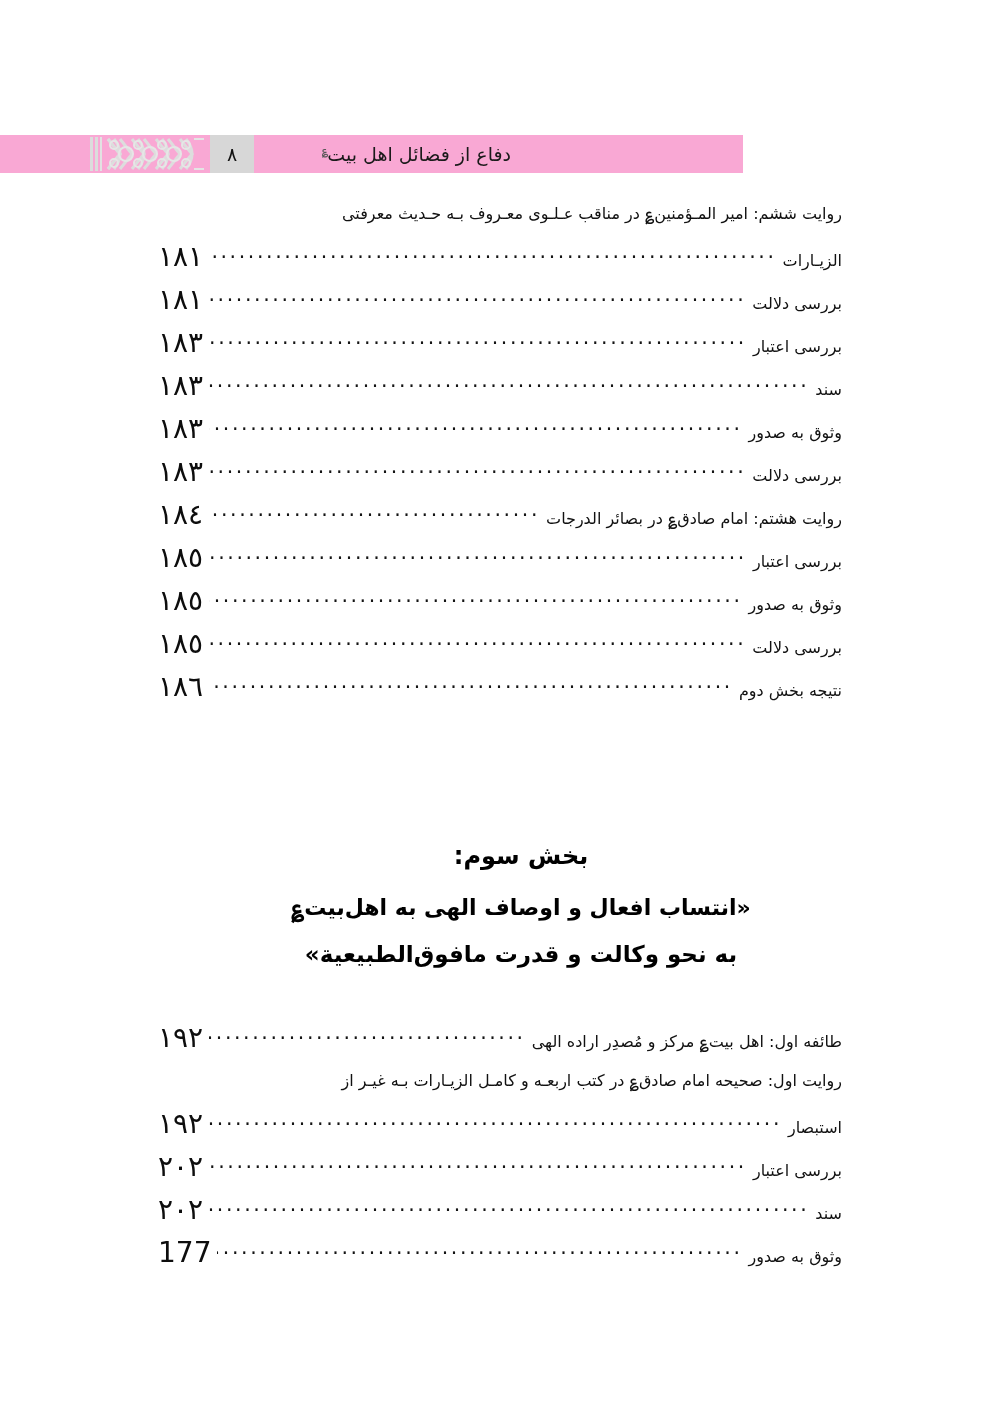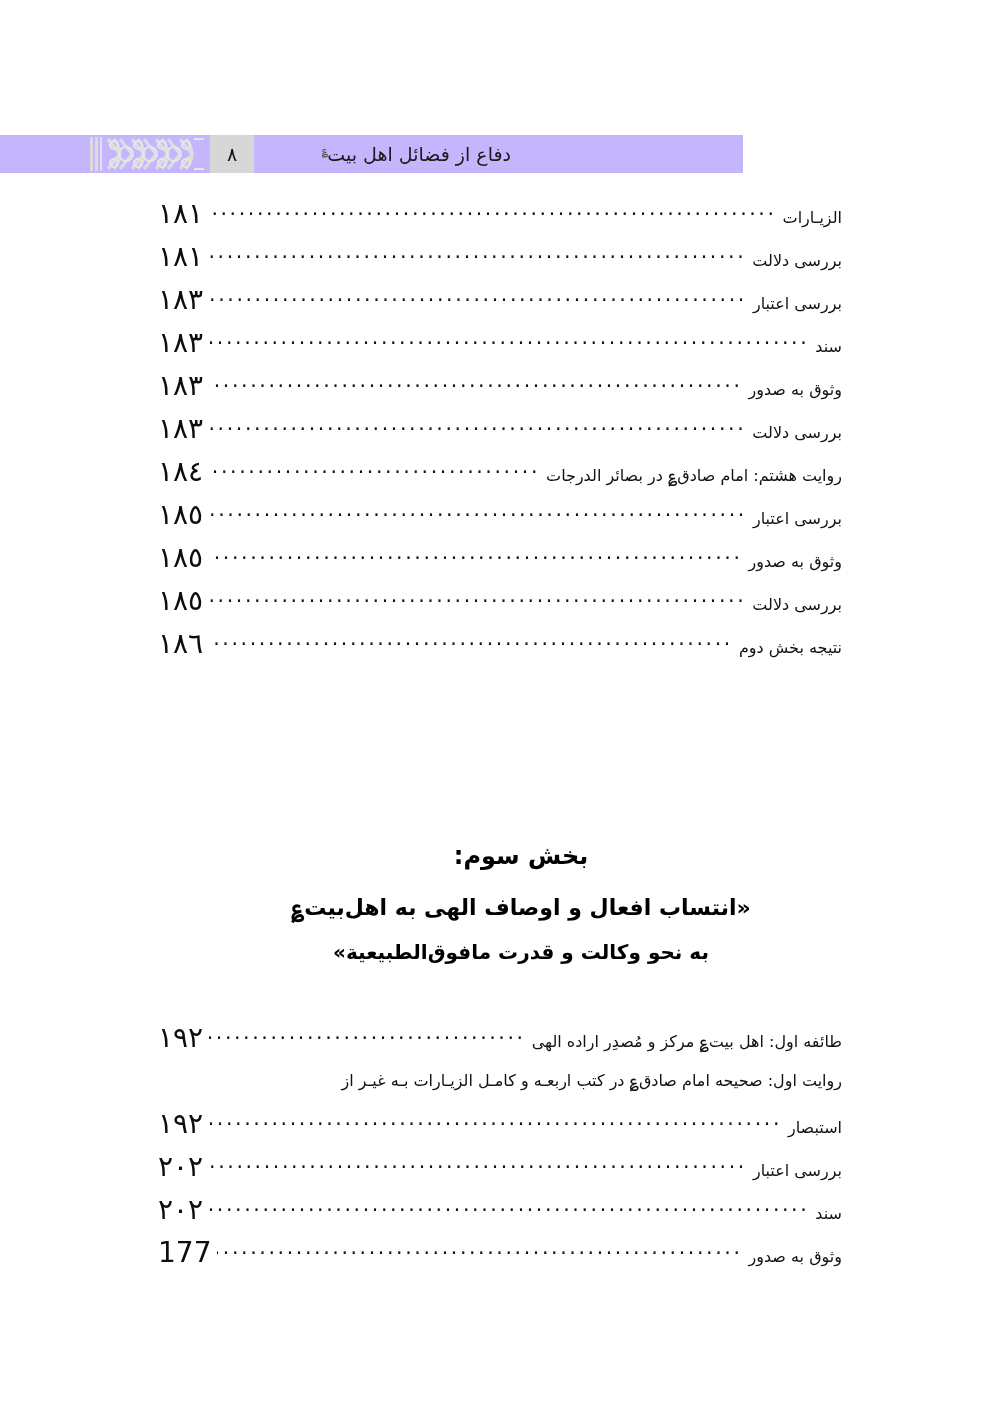--- a/index.html
+++ b/index.html
@@ -25,21 +25,21 @@
     right: 0;
     left: 0;
     height: 38px;
   }
   .header-bar {
     position: absolute;
     top: 0;
     left: 0;
     width: 743px;
     height: 38px;
-    background: #c4b5fd;
+    background: #f9a8d4;
     display: flex;
     align-items: center;
     justify-content: flex-start;
     direction: rtl;
     box-sizing: border-box;
     padding-right: 0;
   }
   .header-title {
     position: absolute;
     right: 232px;
@@ -159,21 +159,21 @@
     direction: rtl;
   }
   .part-heading .ph-line {
     font-weight: bold;
     color: #000;
     line-height: 1.55;
     padding-left: 42px;
   }
   .ph-1 { font-size: 24px; letter-spacing: 1px; }
   .ph-2 { font-size: 22px; margin-top: 16px; }
-  .ph-3 { font-size: 20px; margin-top: 12px; }
+  .ph-3 { font-size: 23px; margin-top: 12px; }
 
   
   .toc-lower {
     position: absolute;
     top: 1016px;
     right: 158px;
     left: 158px;
     direction: rtl;
   }
 </style>
@@ -227,20 +227,23 @@
       <rect x="104" y="3" width="10" height="2" fill="#e4e4e4"></rect>
       <rect x="104" y="33" width="10" height="2" fill="#e4e4e4"></rect>
     </svg>
   </div>
 
 </div>
 
 <div class="toc">
 
   <div class="entry-block">
+    <div class="wrapline">
+      <span class="jt">روایت ششم:  امیر المـؤمنین؏ در مناقب عـلـوی  معـروف بـه حـدیث معرفتی</span>
+    </div>
     <div class="line">
       <div class="leader-row">
         <span class="leader-label">الزیـارات</span>
         <span class="dots"></span>
         <span class="pagenum">١٨١</span>
       </div>
     </div>
   </div>
 
   <div class="line">

